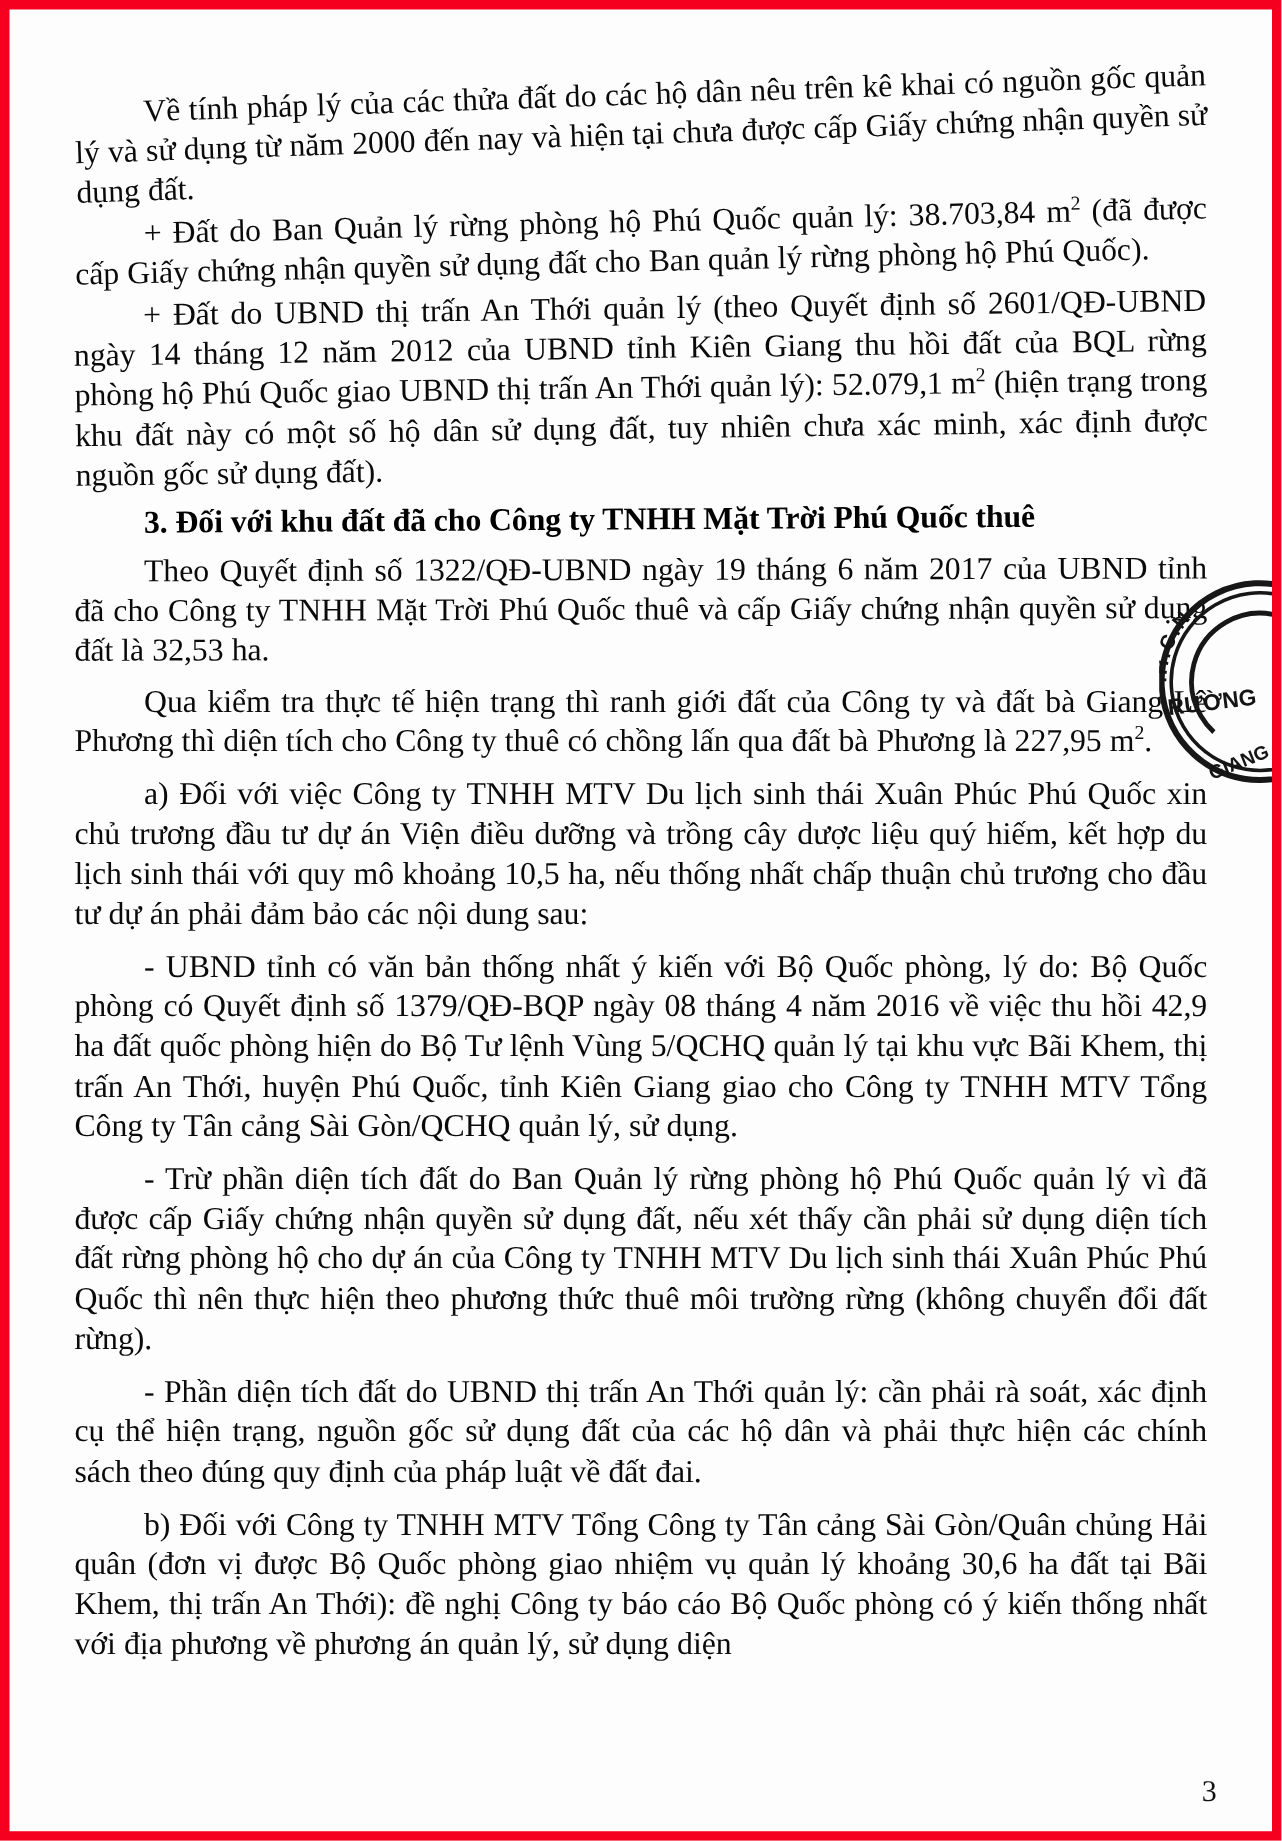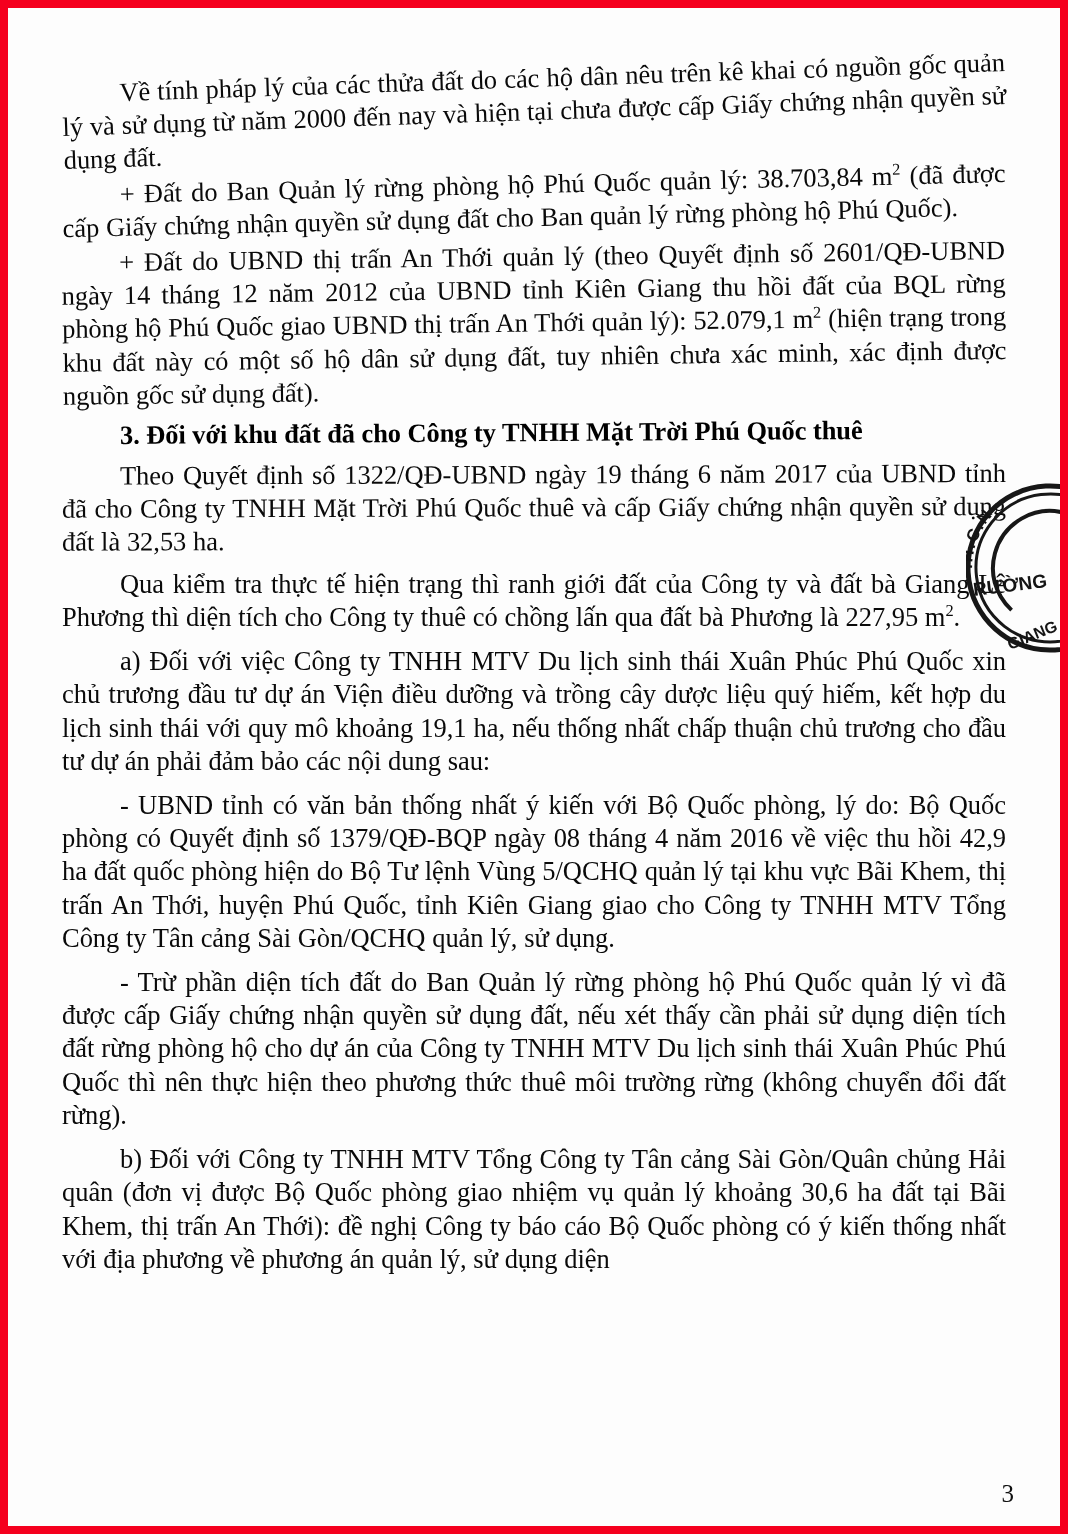--- a/index.html
+++ b/index.html
@@ -109,26 +109,27 @@
 
       <p class="para gap skew3"><span>+ Đất do UBND thị trấn An Thới quản lý (theo Quyết định số 2601/QĐ-UBND ngày 14 tháng 12 năm 2012 của UBND tỉnh Kiên Giang thu hồi đất của BQL rừng phòng hộ Phú Quốc giao UBND thị trấn An Thới quản lý): 52.079,1 m</span><sup class="u">2</sup><span> (hiện trạng trong khu đất này có một số hộ dân sử dụng đất, tuy nhiên chưa xác minh, xác định được nguồn gốc sử dụng đất).</span></p>
 
       <p class="heading skew4">3. Đối với khu đất đã cho Công ty TNHH Mặt Trời Phú Quốc thuê</p>
 
       <p class="para gap skew5">Theo Quyết định số 1322/QĐ-UBND ngày 19 tháng 6 năm 2017 của UBND tỉnh đã cho Công ty TNHH Mặt Trời Phú Quốc thuê và cấp Giấy chứng nhận quyền sử dụng đất là 32,53 ha.</p>
 
       <p class="para gap"><span>Qua kiểm tra thực tế hiện trạng thì ranh giới đất của Công ty và đất bà Giang Lệ Phương thì diện tích cho Công ty thuê có chồng lấn qua đất bà Phương là 227,95 m</span><sup class="u">2</sup><span>.</span></p>
 
 
-      <p class="para gap">a) Đối với việc Công ty TNHH MTV Du lịch sinh thái Xuân Phúc Phú Quốc xin chủ trương đầu tư dự án Viện điều dưỡng và trồng cây dược liệu quý hiếm, kết hợp du lịch sinh thái với quy mô khoảng 19,1 ha, nếu thống nhất chấp thuận chủ trương cho đầu tư dự án phải đảm bảo các nội dung sau:</p>
+      <p class="para gap">a) Đối với việc Công ty TNHH MTV Du lịch sinh thái Xuân Phúc Phú Quốc xin chủ trương đầu tư dự án Viện điều dưỡng và trồng cây dược liệu quý hiếm, kết hợp du lịch sinh thái với quy mô khoảng 10,5 ha, nếu thống nhất chấp thuận chủ trương cho đầu tư dự án phải đảm bảo các nội dung sau:</p>
 
       <p class="para gap">- UBND tỉnh có văn bản thống nhất ý kiến với Bộ Quốc phòng, lý do: Bộ Quốc phòng có Quyết định số 1379/QĐ-BQP ngày 08 tháng 4 năm 2016 về việc thu hồi 42,9 ha đất quốc phòng hiện do Bộ Tư lệnh Vùng 5/QCHQ quản lý tại khu vực Bãi Khem, thị trấn An Thới, huyện Phú Quốc, tỉnh Kiên Giang giao cho Công ty TNHH MTV Tổng Công ty Tân cảng Sài Gòn/QCHQ quản lý, sử dụng.</p>
 
       <p class="para gap">- Trừ phần diện tích đất do Ban Quản lý rừng phòng hộ Phú Quốc quản lý vì đã được cấp Giấy chứng nhận quyền sử dụng đất, nếu xét thấy cần phải sử dụng diện tích đất rừng phòng hộ cho dự án của Công ty TNHH MTV Du lịch sinh thái Xuân Phúc Phú Quốc thì nên thực hiện theo phương thức thuê môi trường rừng (không chuyển đổi đất rừng).</p>
 
+      <p class="para gap">- Phần diện tích đất do UBND thị trấn An Thới quản lý: cần phải rà soát, xác định cụ thể hiện trạng, nguồn gốc sử dụng đất của các hộ dân và phải thực hiện các chính sách theo đúng quy định của pháp luật về đất đai.</p>
 
       <p class="para gap">b) Đối với Công ty TNHH MTV Tổng Công ty Tân cảng Sài Gòn/Quân chủng Hải quân (đơn vị được Bộ Quốc phòng giao nhiệm vụ quản lý khoảng 30,6 ha đất tại Bãi Khem, thị trấn An Thới): đề nghị Công ty báo cáo Bộ Quốc phòng có ý kiến thống nhất với địa phương về phương án quản lý, sử dụng diện</p>
 
     </div>
 
     <div class="seal">
       <svg viewBox="0 0 190 216" xmlns="http://www.w3.org/2000/svg">
         <defs>
           <path id="arcOuter" d="M 18,150 A 78,78 0 1 1 150,150" fill="none"></path>
           <path id="arcMid" d="M 30,152 A 63,63 0 1 1 138,152" fill="none"></path>

